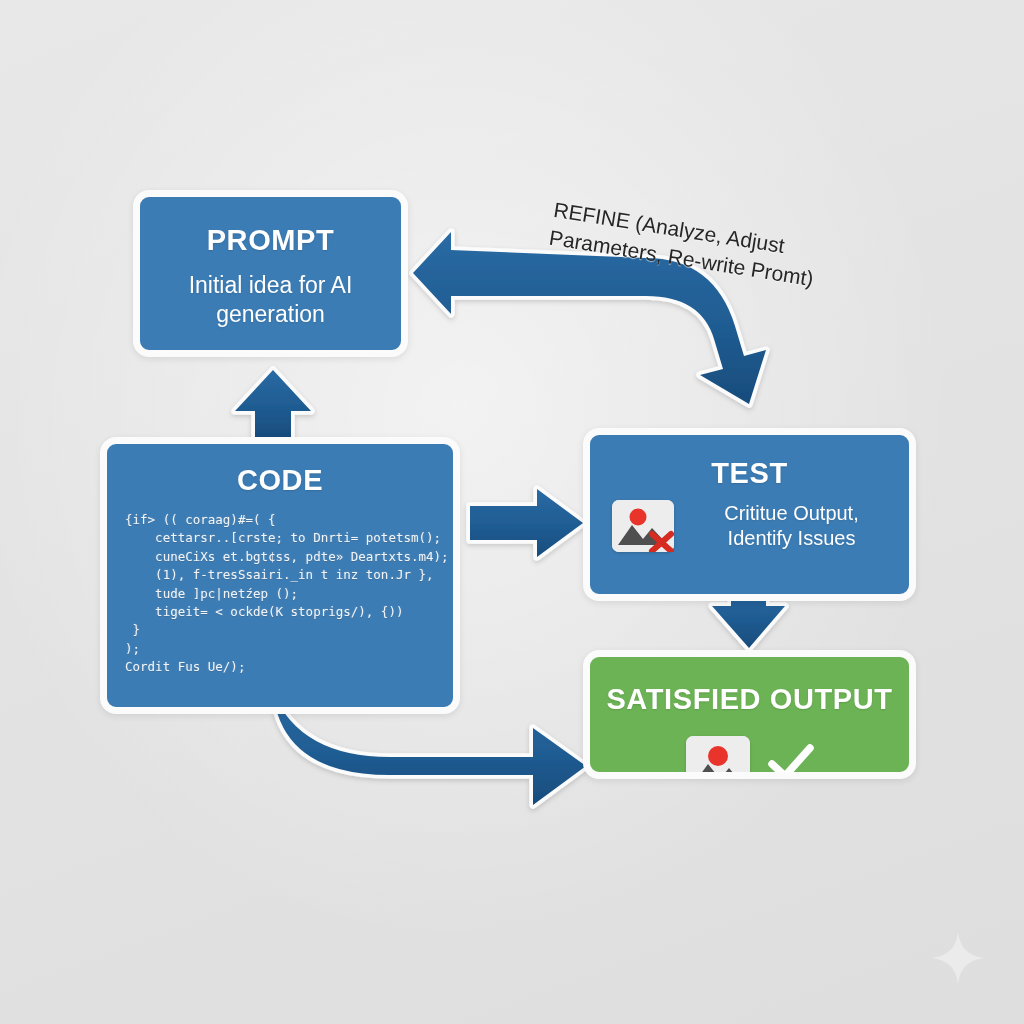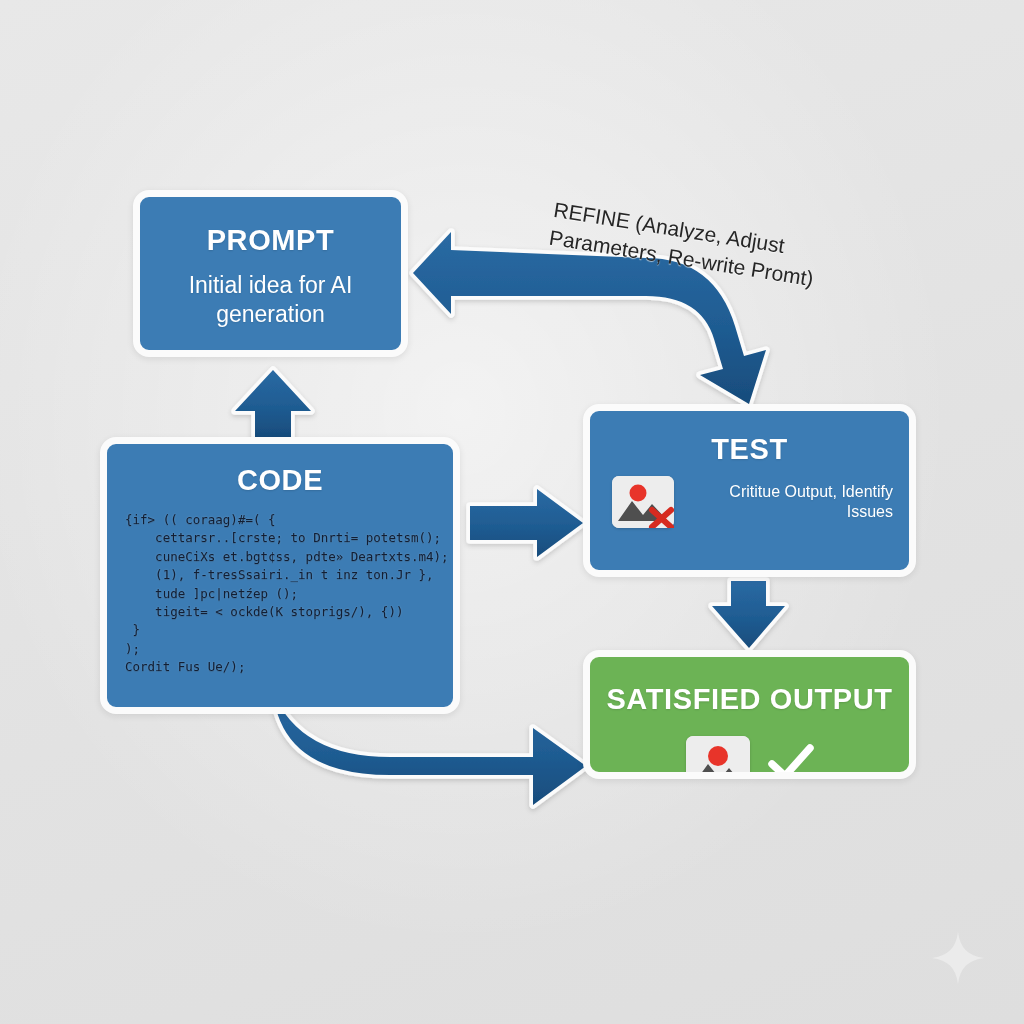--- a/index.html
+++ b/index.html
@@ -61,40 +61,40 @@
   #node-code {
     left: 100px; top: 437px; width: 360px; height: 277px;
   }
   #node-code .node-title { font-size: 29px; margin-top: 20px; }
   #code-listing {
     margin-top: 14px;
     padding: 0 12px 0 18px;
     font-family: "DejaVu Sans Mono", monospace;
     font-size: 12.5px;
     line-height: 1.47;
-    color: #0f172a;
+    color: #ffffff;
     opacity: 0.93;
     white-space: pre;
     text-shadow: 0 0 2px rgba(255,255,255,0.28), 0 1px 1px rgba(0,0,0,0.22);
     filter: blur(0.25px);
   }
   #code-listing .ln { display: block; }
 
   
   #node-test {
-    left: 583px; top: 404px; width: 333px; height: 173px;
+    left: 583px; top: 428px; width: 333px; height: 173px;
   }
   #node-test .node-title { font-size: 29px; margin-top: 22px; }
   .node-body-row {
     display: flex;
     align-items: center;
     gap: 16px;
     padding: 10px 16px 0 22px;
   }
-  .node-body-row .node-sub { text-align: right; font-size: 16px; }
+  .node-body-row .node-sub { text-align: center; font-size: 20px; }
 
   
   #node-satisfied {
     left: 583px; top: 650px; width: 333px; height: 129px;
   }
   #node-satisfied .node-title { font-size: 29px; margin-top: 26px; }
   #satisfied-row {
     display: flex;
     align-items: center;
     justify-content: center;

